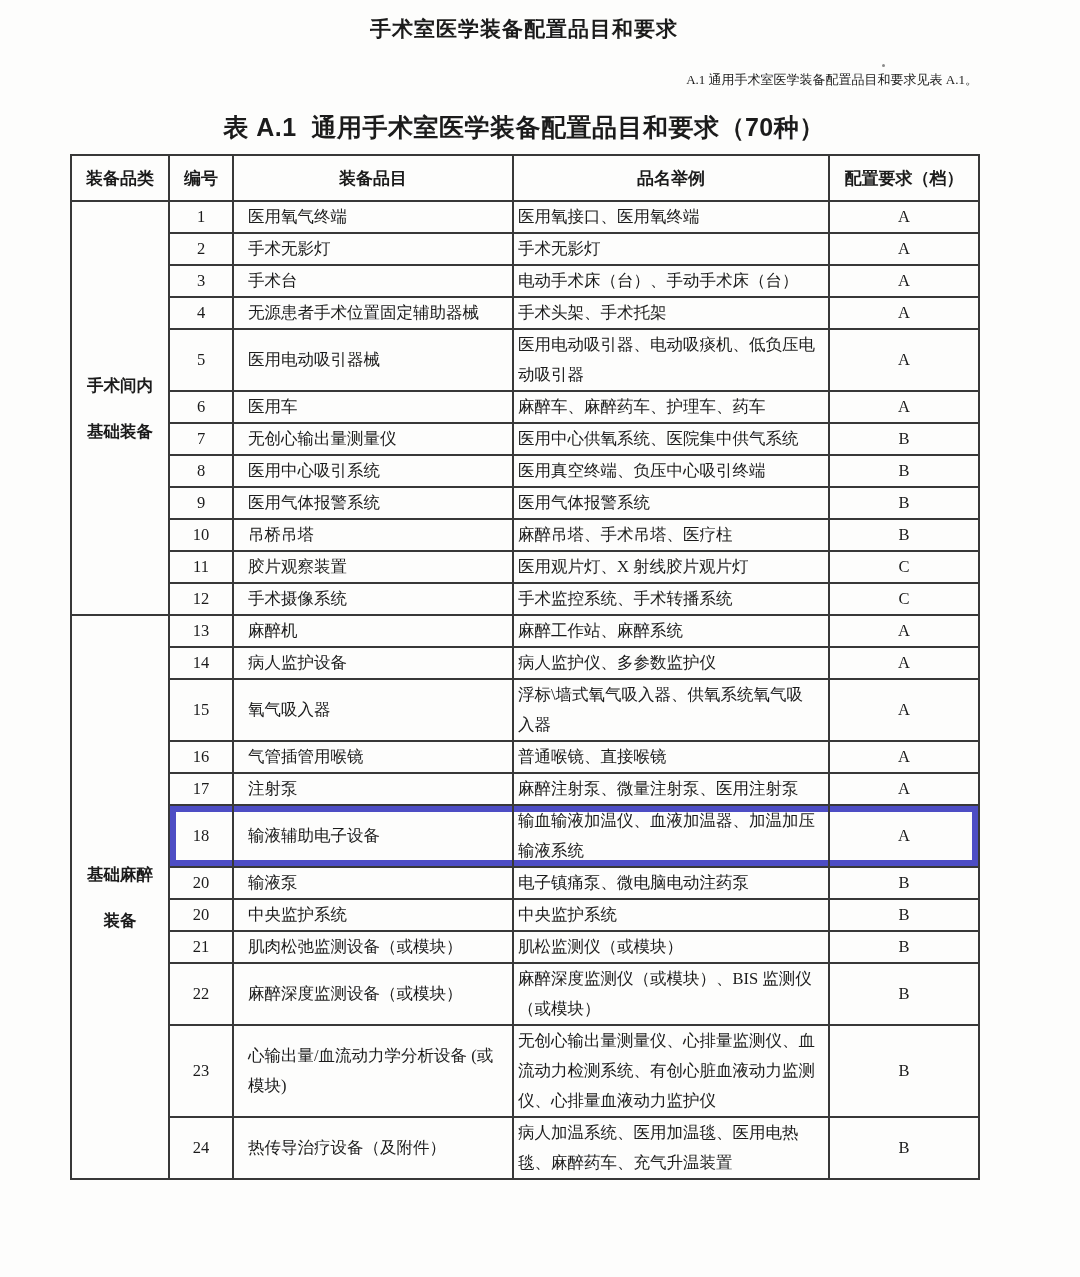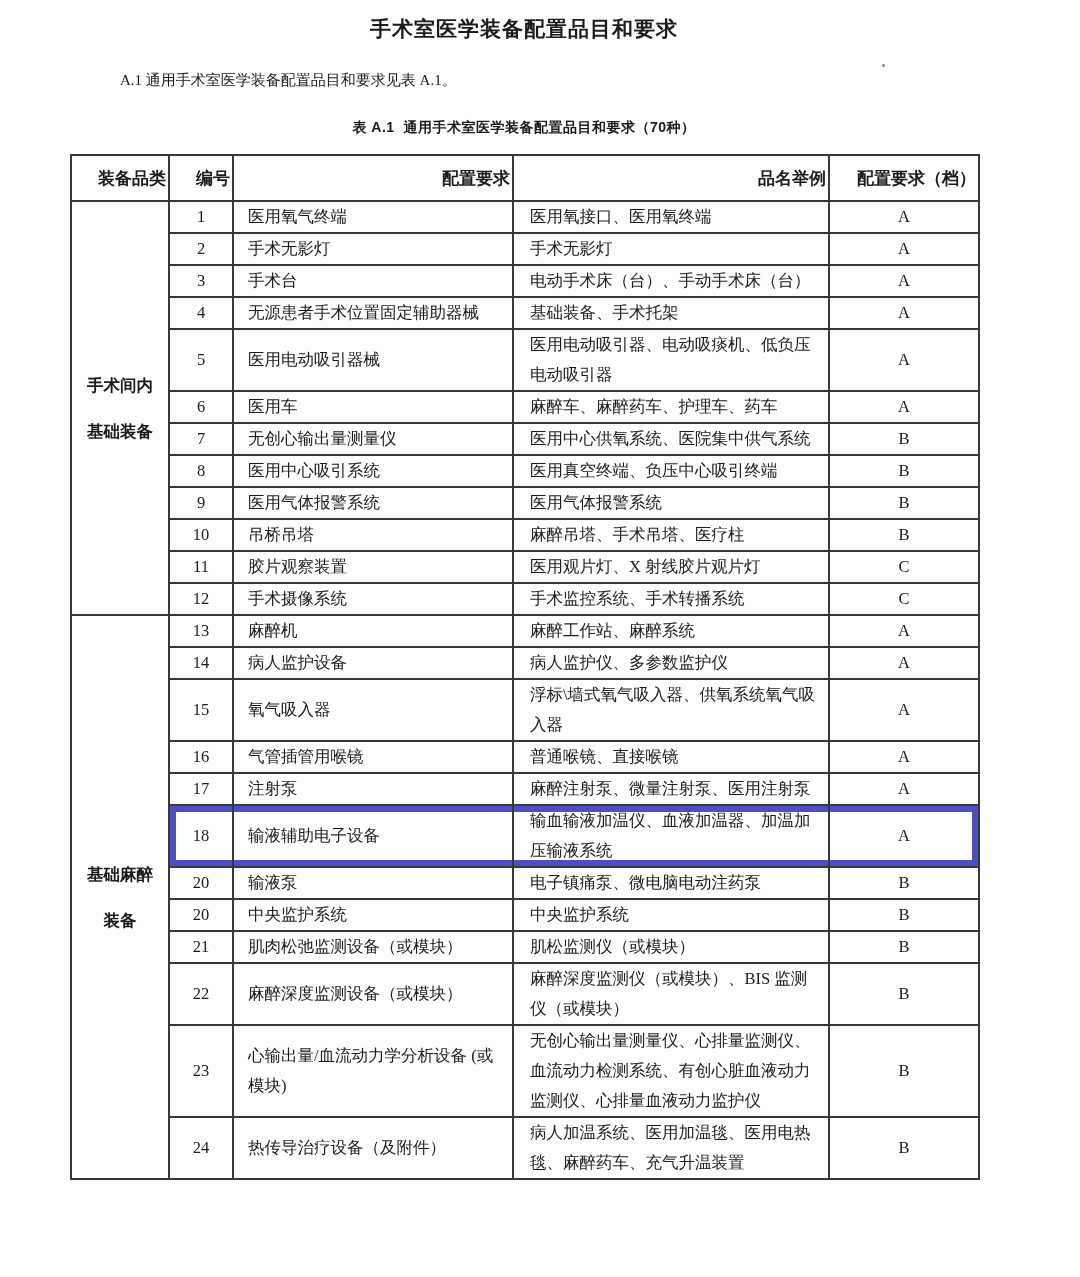--- a/index.html
+++ b/index.html
@@ -10,48 +10,48 @@
     font-family:"Liberation Serif","DejaVu Serif",serif;
   }
   .page { position:relative; width:908px; margin:0 0 0 70px; padding-top:2px; }
 
   .title {
     margin:14px 0 0; text-align:center; font-size:21px; font-weight:bold;
     line-height:26px; font-family:"Liberation Sans","DejaVu Sans",sans-serif;
     letter-spacing:1px;
   }
   .intro {
-    margin:26px 0 0; padding-left:50px; font-size:15px; line-height:24px;
+    margin:26px 0 0; padding-left:50px; font-size:13px; line-height:24px;text-align:right;
   }
   .caption {
-    margin:22px 0 0; text-align:center; font-size:14px; font-weight:bold;
+    margin:22px 0 0; text-align:center; font-size:25px; font-weight:bold;
     line-height:26px; font-family:"Liberation Sans","DejaVu Sans",sans-serif;
     white-space:pre; letter-spacing:0.5px;
   }
   .note {
     margin:22px 0 0; padding-left:14px; font-size:16.5px; line-height:22px;
   }
 
   table.equip {
     margin-top:14px; width:908px; border-collapse:collapse; table-layout:fixed;
   }
   .equip th, .equip td { border:2px solid var(--line); vertical-align:middle; }
   .equip th {
-    height:46px; font-size:17px; font-weight:bold; text-align:right;
-    font-family:"Liberation Sans","DejaVu Sans",sans-serif; padding:0 2px;
+    height:46px; font-size:17px; font-weight:bold; text-align:center;
+    font-family:"Liberation Sans","DejaVu Sans",sans-serif; padding:0 12px;
   }
   .equip td { font-size:16.5px; line-height:30px; height:31px; padding:0; }
   td.cat {
     text-align:center; white-space:pre-line; line-height:46px;
     font-weight:bold; font-family:Liberation Sans, sans-serif;
     font-size:16.5px; padding:0 4px;
   }
   td.col-num   { text-align:center; }
   td.col-item  { text-align:left; padding:0 10px 0 14px; }
-  td.col-ex    { text-align:left; padding:0 10px 0 16px; }
+  td.col-ex    { text-align:left; padding:0 10px 0 4px; }
   td.col-grade { text-align:center; }
 
   tr.hl td {
     box-shadow: inset 0 6px 0 0 var(--hl-color), inset 0 -6px 0 0 var(--hl-color);
   }
   tr.hl td:first-child {
     box-shadow: inset 6px 0 0 0 var(--hl-color),
                 inset 0 6px 0 0 var(--hl-color),
                 inset 0 -6px 0 0 var(--hl-color);
   }
@@ -80,21 +80,21 @@
       <col style="width:98px">
         <col style="width:64px">
         <col style="width:280px">
         <col style="width:316px">
         <col style="width:150px">
     </colgroup>
     <thead>
       <tr>
         <th>装备品类</th>
         <th>编号</th>
-        <th>配置要求</th>
+        <th>装备品目</th>
         <th>品名举例</th>
         <th>配置要求（档）</th>
       </tr>
     </thead>
     <tbody>
         <tr>
           <td class="cat" rowspan="12">手术间内
 基础装备</td>
           <td class="col-num">1</td>
           <td class="col-item">医用氧气终端</td>
@@ -109,21 +109,21 @@
         </tr>
         <tr>
           <td class="col-num">3</td>
           <td class="col-item">手术台</td>
           <td class="col-ex">电动手术床（台）、手动手术床（台）</td>
           <td class="col-grade">A</td>
         </tr>
         <tr>
           <td class="col-num">4</td>
           <td class="col-item">无源患者手术位置固定辅助器械</td>
-          <td class="col-ex">基础装备、手术托架</td>
+          <td class="col-ex">手术头架、手术托架</td>
           <td class="col-grade">A</td>
         </tr>
         <tr>
           <td class="col-num">5</td>
           <td class="col-item">医用电动吸引器械</td>
           <td class="col-ex">医用电动吸引器、电动吸痰机、低负压电动吸引器</td>
           <td class="col-grade">A</td>
         </tr>
         <tr>
           <td class="col-num">6</td>

